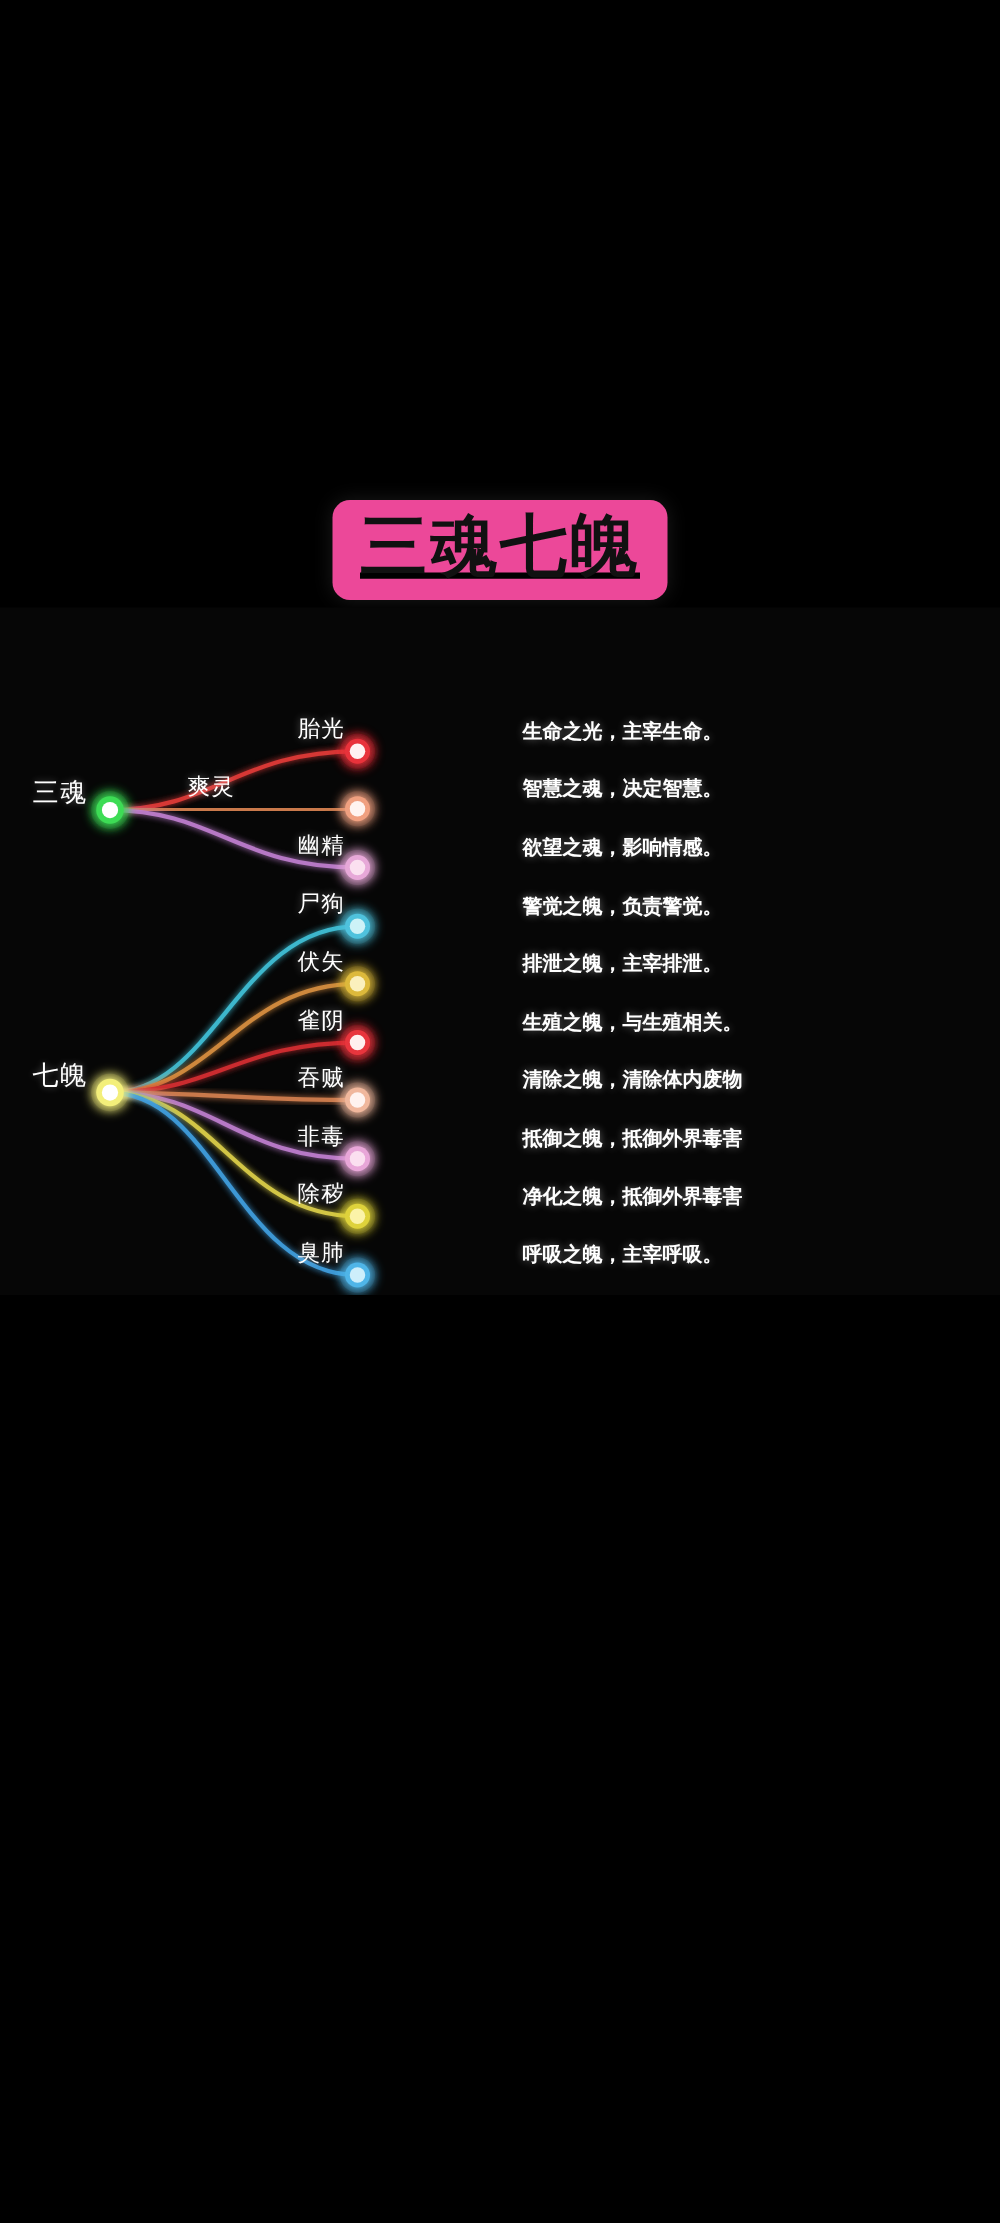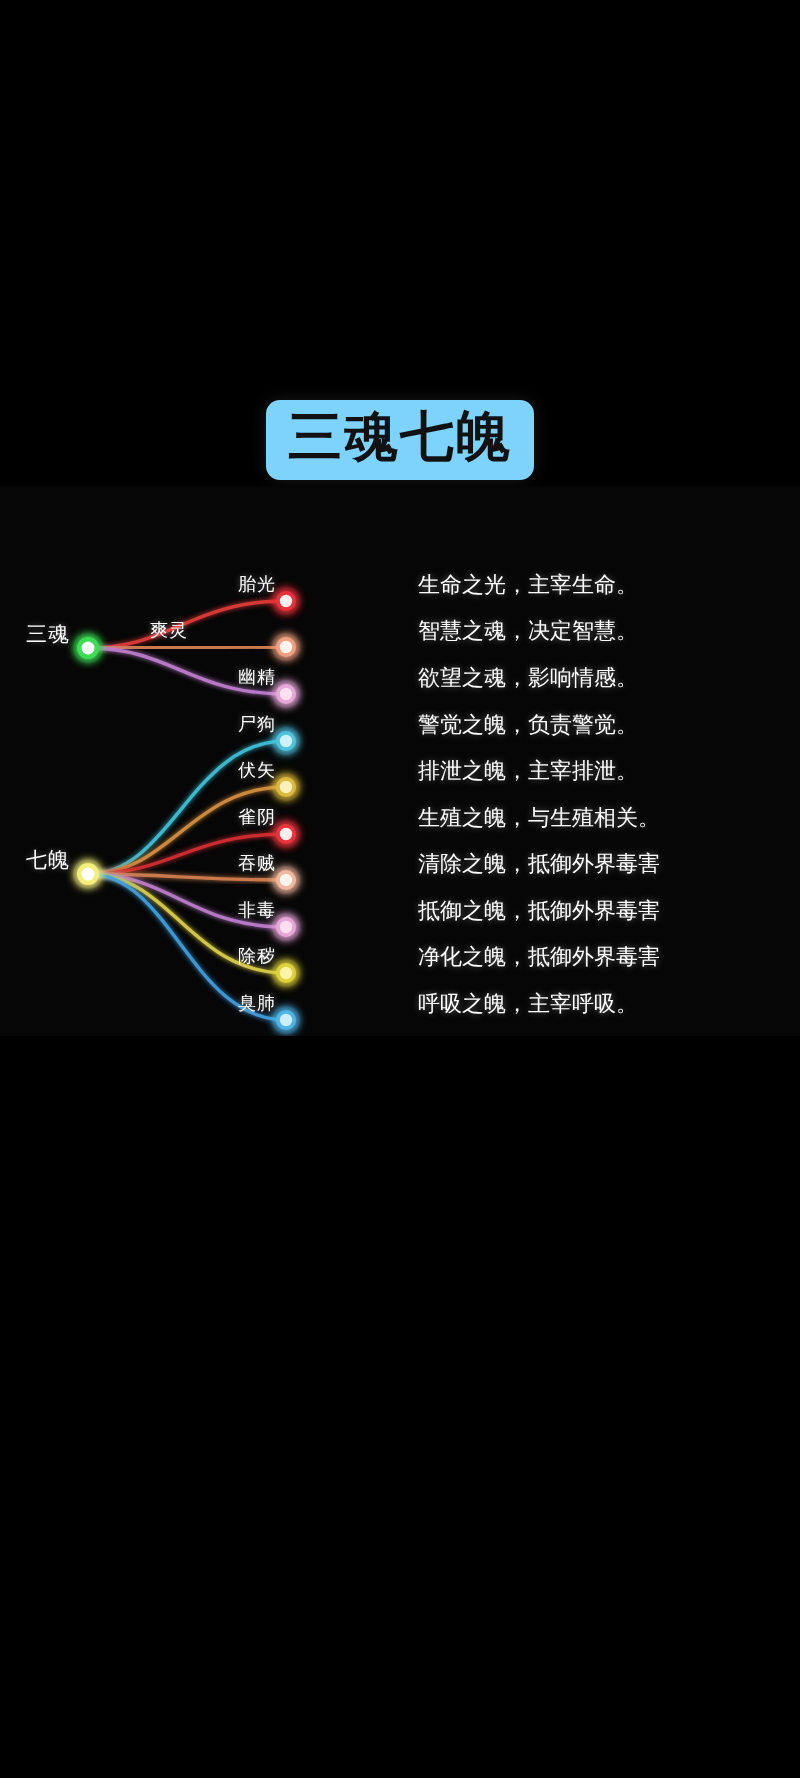--- a/index.html
+++ b/index.html
@@ -27,24 +27,25 @@
     position: absolute;
     left: 0;
     top: 398px;
     width: 800px;
     height: 84px;
     display: flex;
     align-items: center;
     justify-content: center;
   }
   #title-box {
-    background: #7dd3fc;
+    background: #ec4899;
     border-radius: 14px;
     padding: 6px 22px 12px 22px;
     box-shadow: 0 0 16px rgba(255,255,255,0.10);
+    text-decoration: underline;
   }
   #title-text {
     font-family: "DejaVu Sans", "Liberation Sans", sans-serif;
     font-weight: 700;
     font-size: 54px;
     line-height: 62px;
     letter-spacing: 2px;
     color: #111111;
     white-space: nowrap;
   }
@@ -84,23 +85,23 @@
     line-height: 26px;
     font-weight: 500;
     white-space: nowrap;
     text-align: right;
     text-shadow: 0 0 7px rgba(255,255,255,0.4);
     letter-spacing: 1px;
   }
   .desc-label {
     position: absolute;
     color: #ffffff;
-    font-size: 22px;
+    font-size: 16px;
     line-height: 25px;
-    font-weight: 400;
+    font-weight: 700;
     white-space: nowrap;
     text-shadow: 0 0 7px rgba(255,255,255,0.4);
     letter-spacing: 0px;
   }
 </style>
 </head>
 <body>
 
 <div id="stage">
 
@@ -206,21 +207,21 @@
         <div class="desc-label" style="left: 418px; top: 132px;">智慧之魂，决定智慧。</div>
         <div class="node-label" style="left: 150px; width: 126px; top: 178px; text-align: right;">幽精</div>
         <div class="desc-label" style="left: 418px; top: 179px;">欲望之魂，影响情感。</div>
         <div class="node-label" style="left: 150px; width: 126px; top: 225px; text-align: right;">尸狗</div>
         <div class="desc-label" style="left: 418px; top: 226px;">警觉之魄，负责警觉。</div>
         <div class="node-label" style="left: 150px; width: 126px; top: 271px; ">伏矢</div>
         <div class="desc-label" style="left: 418px; top: 272px;">排泄之魄，主宰排泄。</div>
         <div class="node-label" style="left: 150px; width: 126px; top: 318px; text-align: right;">雀阴</div>
         <div class="desc-label" style="left: 418px; top: 319px;">生殖之魄，与生殖相关。</div>
         <div class="node-label" style="left: 150px; width: 126px; top: 364px; text-align: right;">吞贼</div>
-        <div class="desc-label" style="left: 418px; top: 365px;">清除之魄，抵御外界毒害</div>
+        <div class="desc-label" style="left: 418px; top: 365px;">清除之魄，清除体内废物</div>
         <div class="node-label" style="left: 150px; width: 126px; top: 411px; text-align: right;">非毒</div>
         <div class="desc-label" style="left: 418px; top: 412px;">抵御之魄，抵御外界毒害</div>
         <div class="node-label" style="left: 150px; width: 126px; top: 457px; text-align: right;">除秽</div>
         <div class="desc-label" style="left: 418px; top: 458px;">净化之魄，抵御外界毒害</div>
         <div class="node-label" style="left: 150px; width: 126px; top: 504px; text-align: right;">臭肺</div>
         <div class="desc-label" style="left: 418px; top: 505px;">呼吸之魄，主宰呼吸。</div>
       </div>
   </div>
 
 </div>

